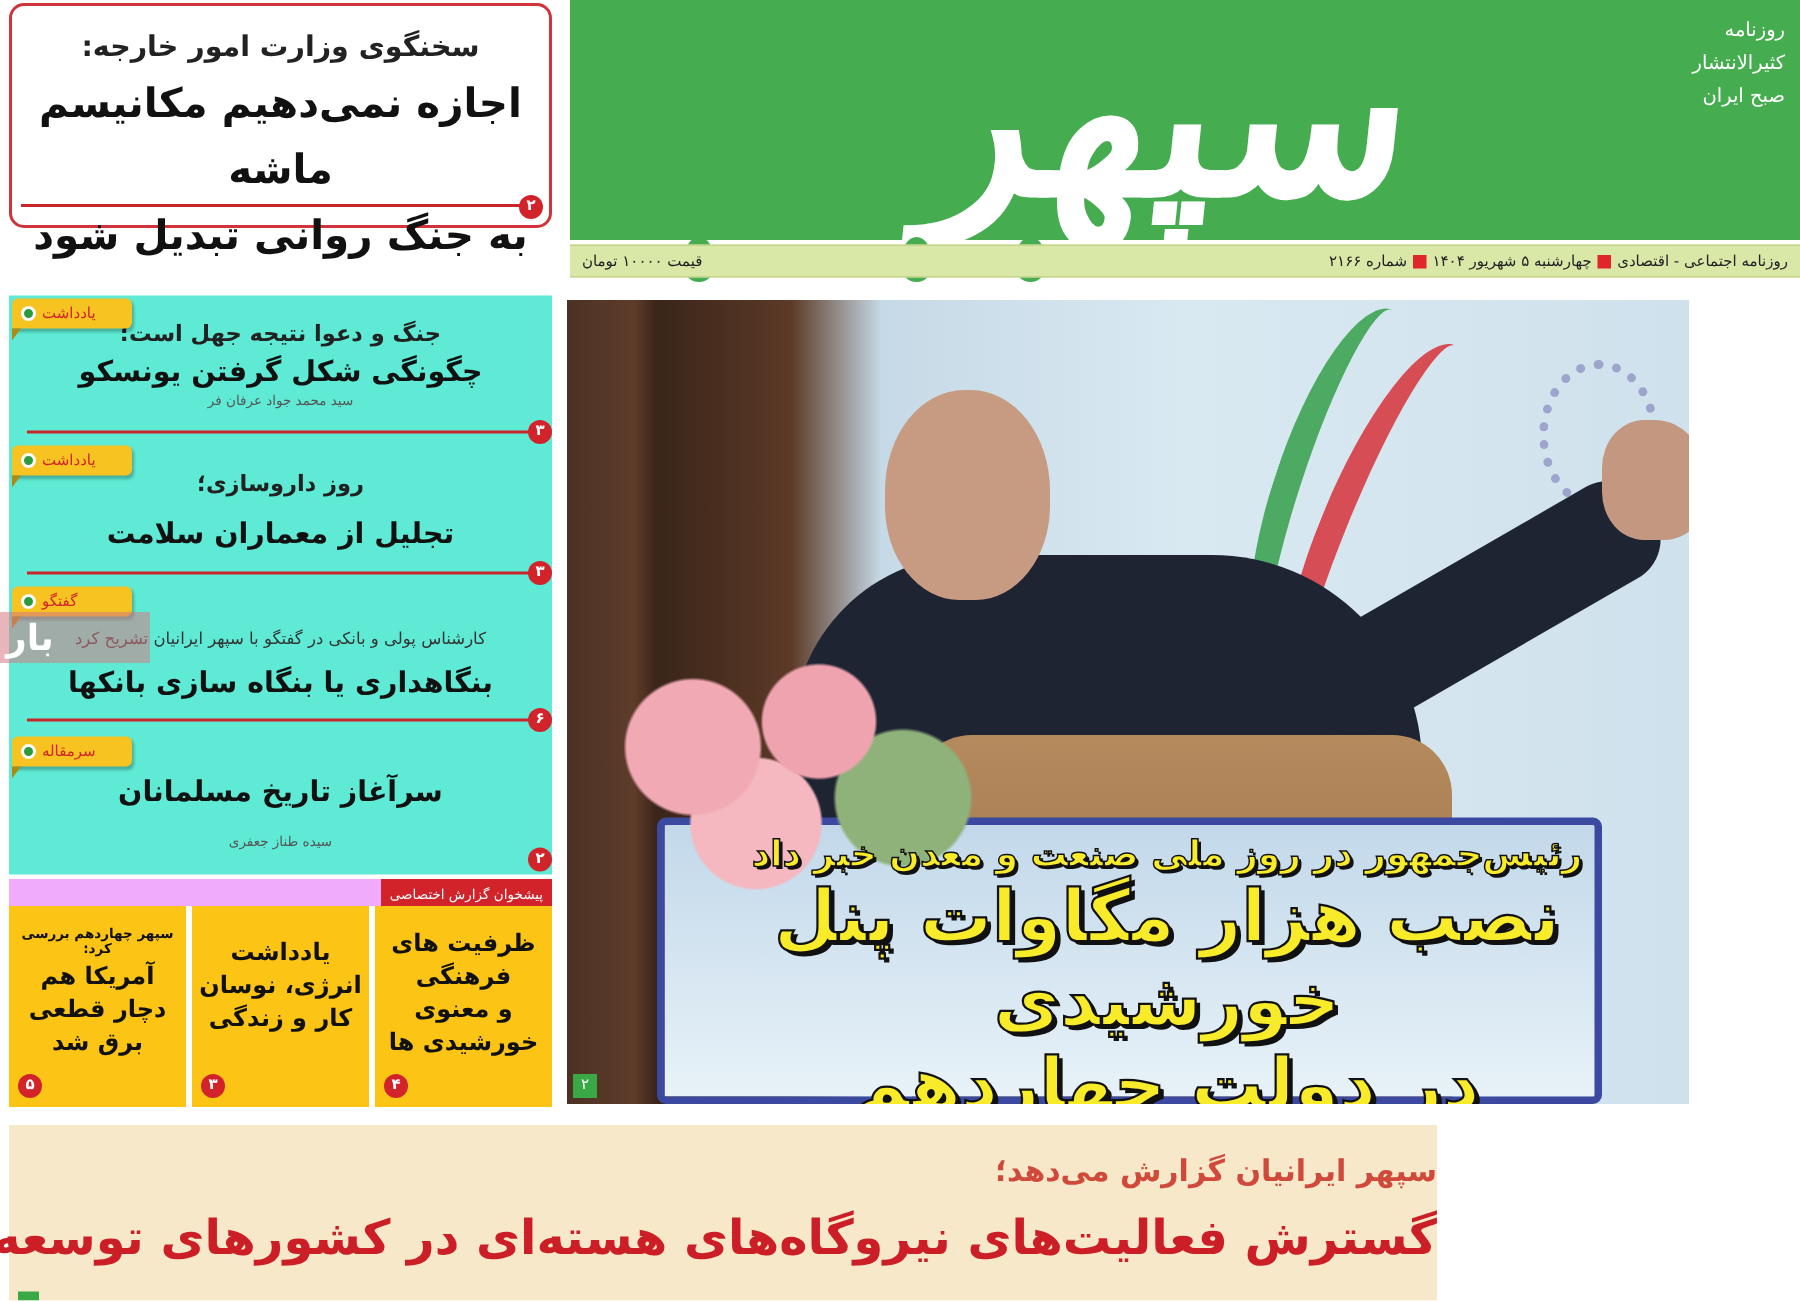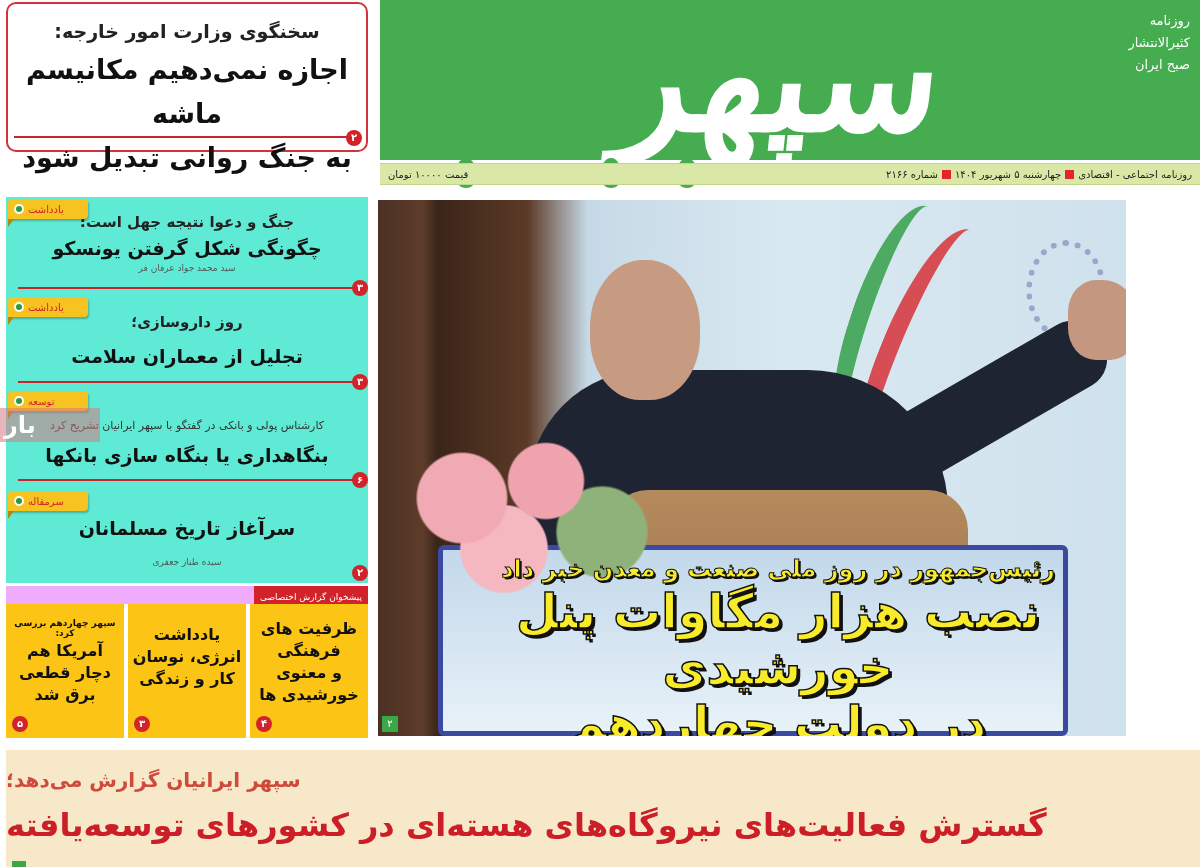--- a/index.html
+++ b/index.html
@@ -69,21 +69,21 @@
     .photo .podium { position: absolute; left: 230px; top: 290px; width: 360px; height: 260px; background: linear-gradient(#b58a5d, #8d6640); border-radius: 40px 40px 0 0; }
     .photo .flowers { position: absolute; left: 0; top: 230px; width: 280px; height: 170px; background: radial-gradient(circle at 30% 40%, #f1a9b4 0 20%, transparent 21%), radial-gradient(circle at 60% 30%, #eea3ae 0 18%, transparent 19%), radial-gradient(circle at 45% 70%, #f5b7c0 0 22%, transparent 23%), radial-gradient(circle at 80% 60%, #8fb27a 0 18%, transparent 19%); }
     .photo .screen { position: absolute; left: 60px; top: 345px; width: 630px; height: 191px; background: linear-gradient(#c2d8ea, #e8f2f8); border: 5px solid #3b4aa0; border-radius: 6px; }
 
     .photo .overlay { position: absolute; left: 20px; top: 355px; width: 760px; text-align: center; direction: rtl; }
     .photo .overlay .ov-kicker { font-size: 24px; font-weight: bold; color: #f8ec2a; -webkit-text-stroke: 1px #111; text-shadow: 2px 2px 0 #111; }
     .photo .overlay .ov-head { font-size: 48px; font-weight: bold; color: #f8ec2a; line-height: 56px; -webkit-text-stroke: 1.5px #111; text-shadow: 3px 3px 0 #111; }
     .photo .page-badge { position: absolute; left: 4px; bottom: 4px; width: 16px; height: 16px; background: #3aa845; color: #fff; font-size: 10px; text-align: center; line-height: 16px; }
 
     
-    .bottom { position: absolute; left: 6px; top: 750px; width: 1194px; height: 117px; background: #f6e8c8; text-align: left; }
+    .bottom { position: absolute; left: 6px; top: 750px; width: 952px; height: 117px; background: #f6e8c8; text-align: right; }
     .bottom .b-kicker { font-size: 20px; font-weight: bold; color: #d04a3c; margin-top: 18px; }
     .bottom .b-head { font-size: 32px; font-weight: bold; color: #cc1e26; margin-top: 14px; white-space: nowrap; }
     .bottom .page-badge { position: absolute; left: 6px; bottom: 0; width: 14px; height: 6px; background: #3aa845; }
   </style>
 </head>
 <body>
 
 <div class="masthead">
   <div class="logo">سپهر ایرانیان</div>
   <div class="tagline">
@@ -137,21 +137,21 @@
       <span class="tag-icon"></span>
     </div>
     <div class="kicker" style="padding-top:20px">روز داروسازی؛</div>
     <div class="headline" style="margin-top:14px">تجلیل از معماران سلامت</div>
     <div class="rule" style="top:88px"></div>
     <div class="badge" style="top:81px">۳</div>
   </div>
 
   <div class="item" style="top:192px;height:96px">
     <div class="tag" style="top:2px">
-      <span class="tag-label">توسعه</span>
+      <span class="tag-label">گفتگو</span>
       <span class="tag-icon"></span>
     </div>
     <div class="sub" style="padding-top:30px">کارشناس پولی و بانکی در گفتگو با سپهر ایرانیان تشریح کرد</div>
     <div class="headline" style="margin-top:12px">بنگاهداری یا بنگاه سازی بانکها</div>
     <div class="rule" style="top:90px"></div>
     <div class="badge" style="top:83px">۶</div>
   </div>
 
   <div class="item" style="top:290px;height:96px">
     <div class="tag" style="top:4px">

